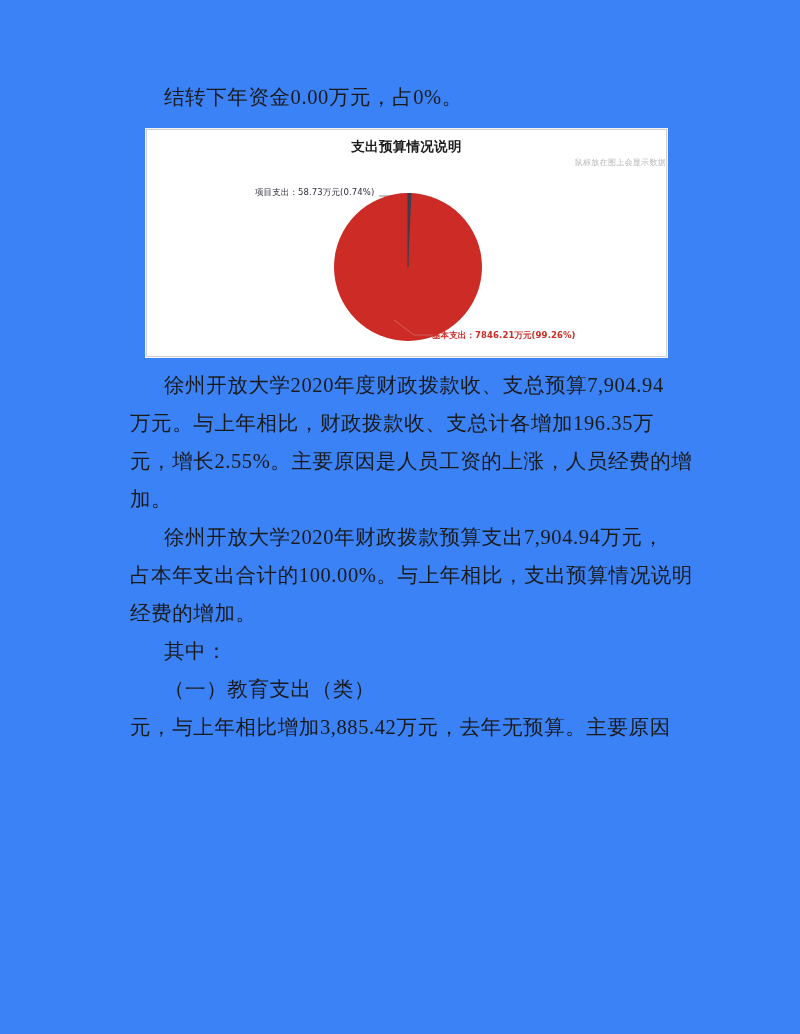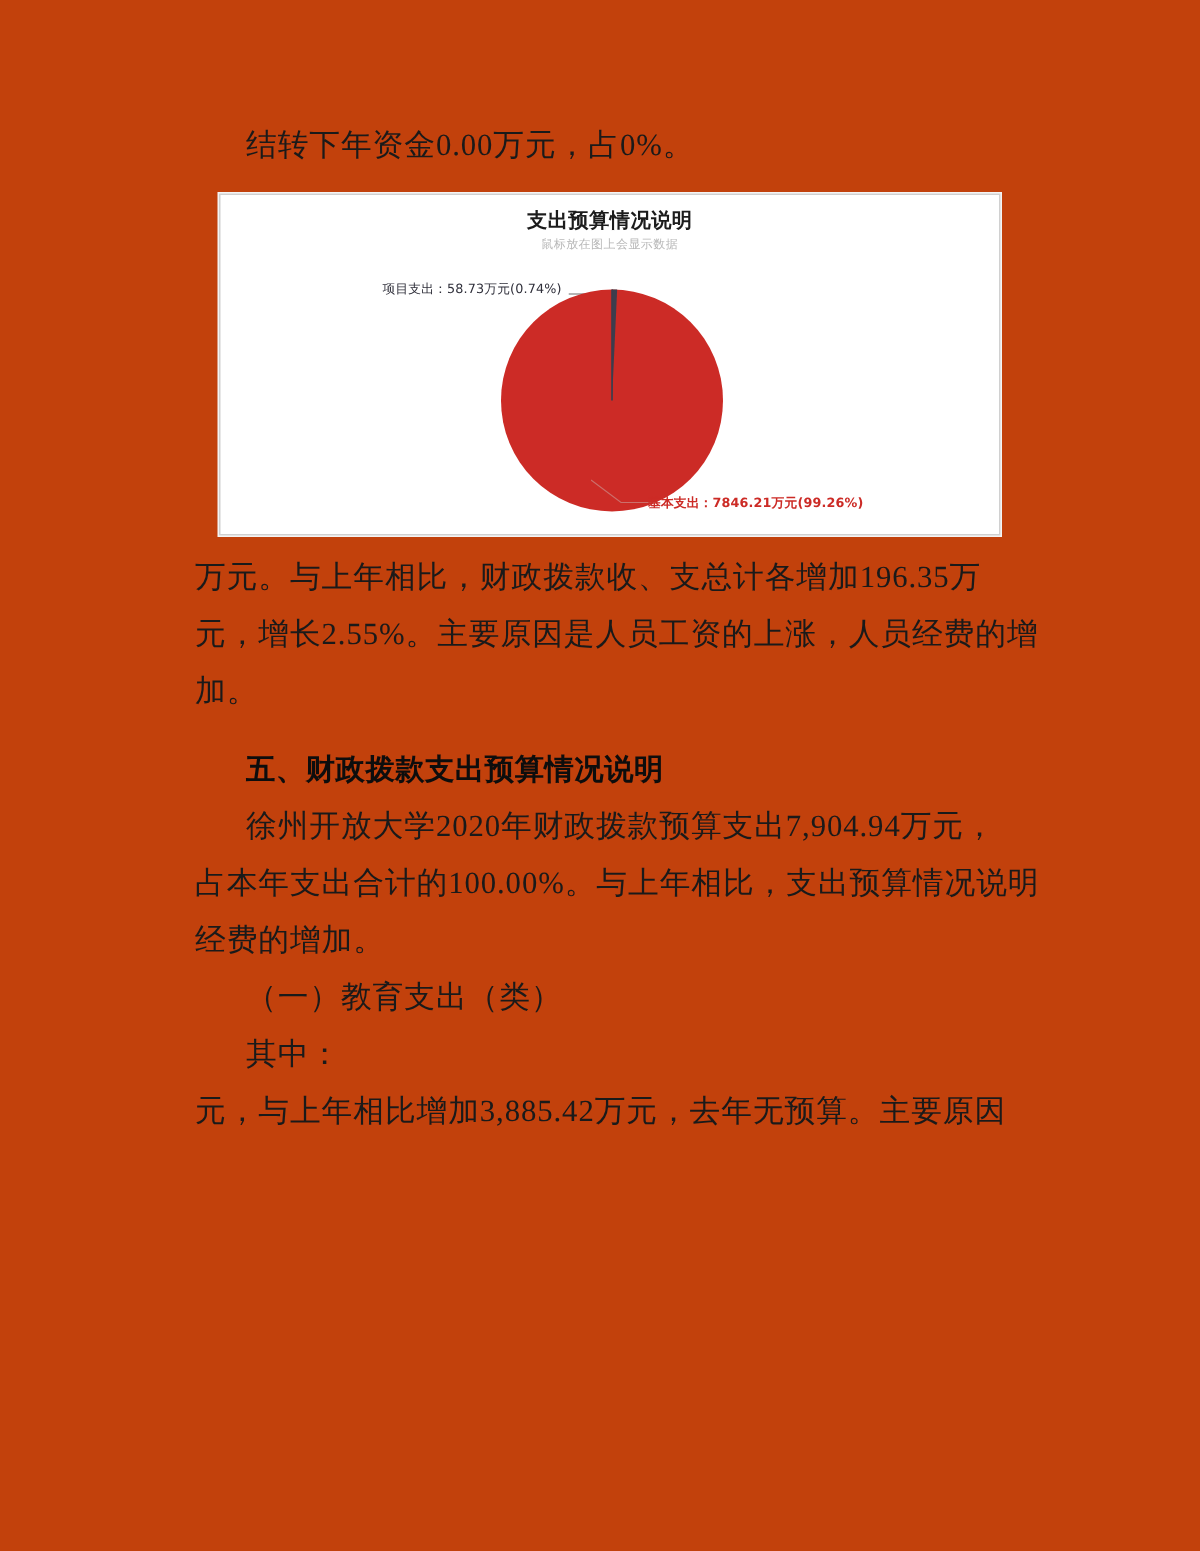--- a/index.html
+++ b/index.html
@@ -14,21 +14,21 @@
     font-family: "Liberation Serif", "DejaVu Serif", serif;
     color: #111111;
     overflow: hidden;
   }
 
   .page {
     position: absolute;
     left: 0; top: 0;
     width: 800px;
     height: 1034px;
-    background: #c2410c;
+    background: #3b82f6;
   }
 
   
   .doc {
     position: absolute;
     left: 130px;
     top: 78px;
     width: 545px;
   }
 
@@ -79,21 +79,21 @@
     font-family: Liberation Mono, monospace;
     font-size: 13.5px;
     font-weight: bold;
     color: #1c1c1c;
     letter-spacing: 0.3px;
   }
   .chart-subtitle {
     position: absolute;
     left: 0; right: 0;
     top: 27px;
-    text-align: center;
+    text-align: right;
     font-family: Liberation Serif, serif;
     font-size: 8px;
     color: #b8b8b8;
     letter-spacing: 0.3px;
   }
 
   .pie-wrap {
     position: absolute;
     left: 186px;
     top: 62px;
@@ -173,27 +173,27 @@
     </div>
 
     <svg class="leader-right" viewBox="0 0 44 20">
       <path d="M0 2 L20 17 L44 17" fill="none" stroke="#cc6f6b" stroke-width="0.8"></path>
     </svg>
     <div class="label-right">基本支出：7846.21万元(99.26%)</div>
   </div>
 
   <div class="doc" style="top:366px;">
 
+    <p class="para indent">徐州开放大学2020年度财政拨款收、支总预算7,904.94</p>
     <p class="para">万元。与上年相比，财政拨款收、支总计各增加196.35万</p>
     <p class="para">元，增长2.55%。主要原因是人员工资的上涨，人员经费的增</p>
     <p class="para">加。</p>
 
-    <h2 class="heading gap-before-h">五、财政拨款支出预算情况说明</h2>
     <p class="para indent">徐州开放大学2020年财政拨款预算支出7,904.94万元，</p>
     <p class="para">占本年支出合计的100.00%。与上年相比，支出预算情况说明</p>
     <p class="para">经费的增加。</p>
 
+    <p class="para indent">其中：</p>
     <p class="para indent">（一）教育支出（类）</p>
-    <p class="para indent">其中：</p>
     <p class="para">元，与上年相比增加3,885.42万元，去年无预算。主要原因</p>
   </div>
 
 </div>
 
 </body></html>

